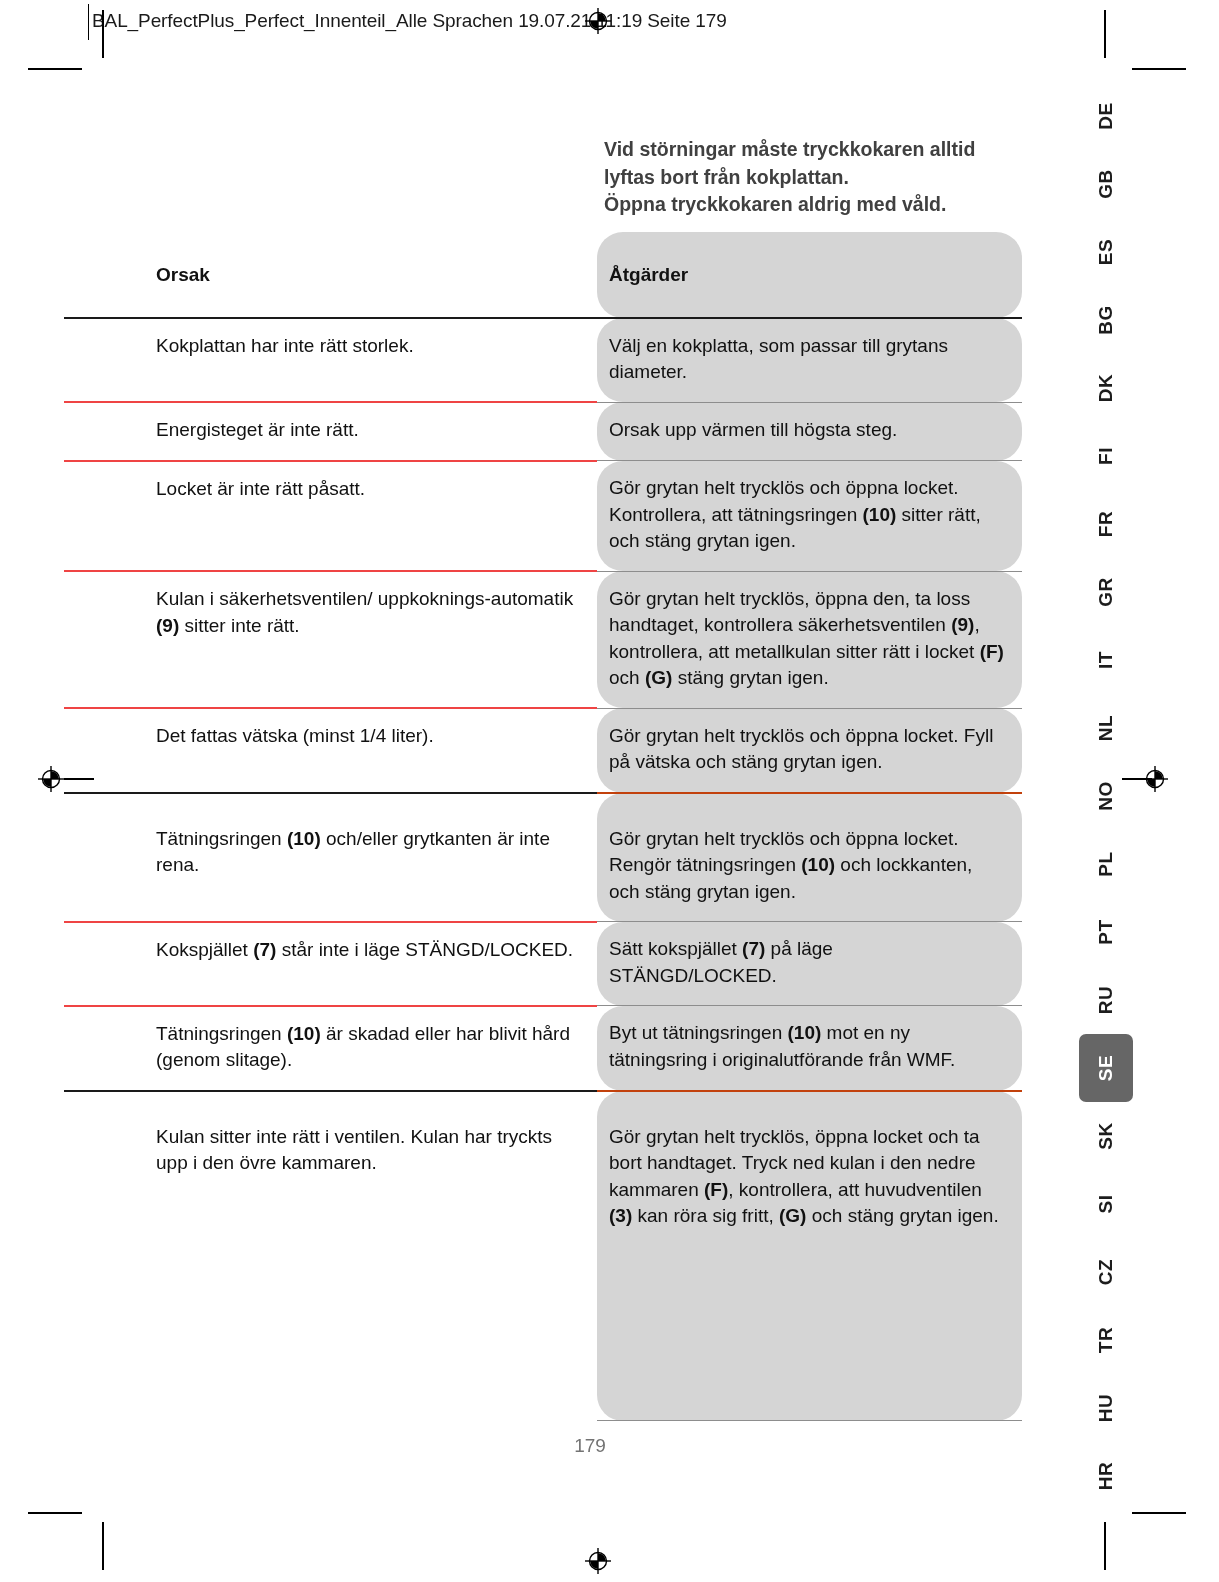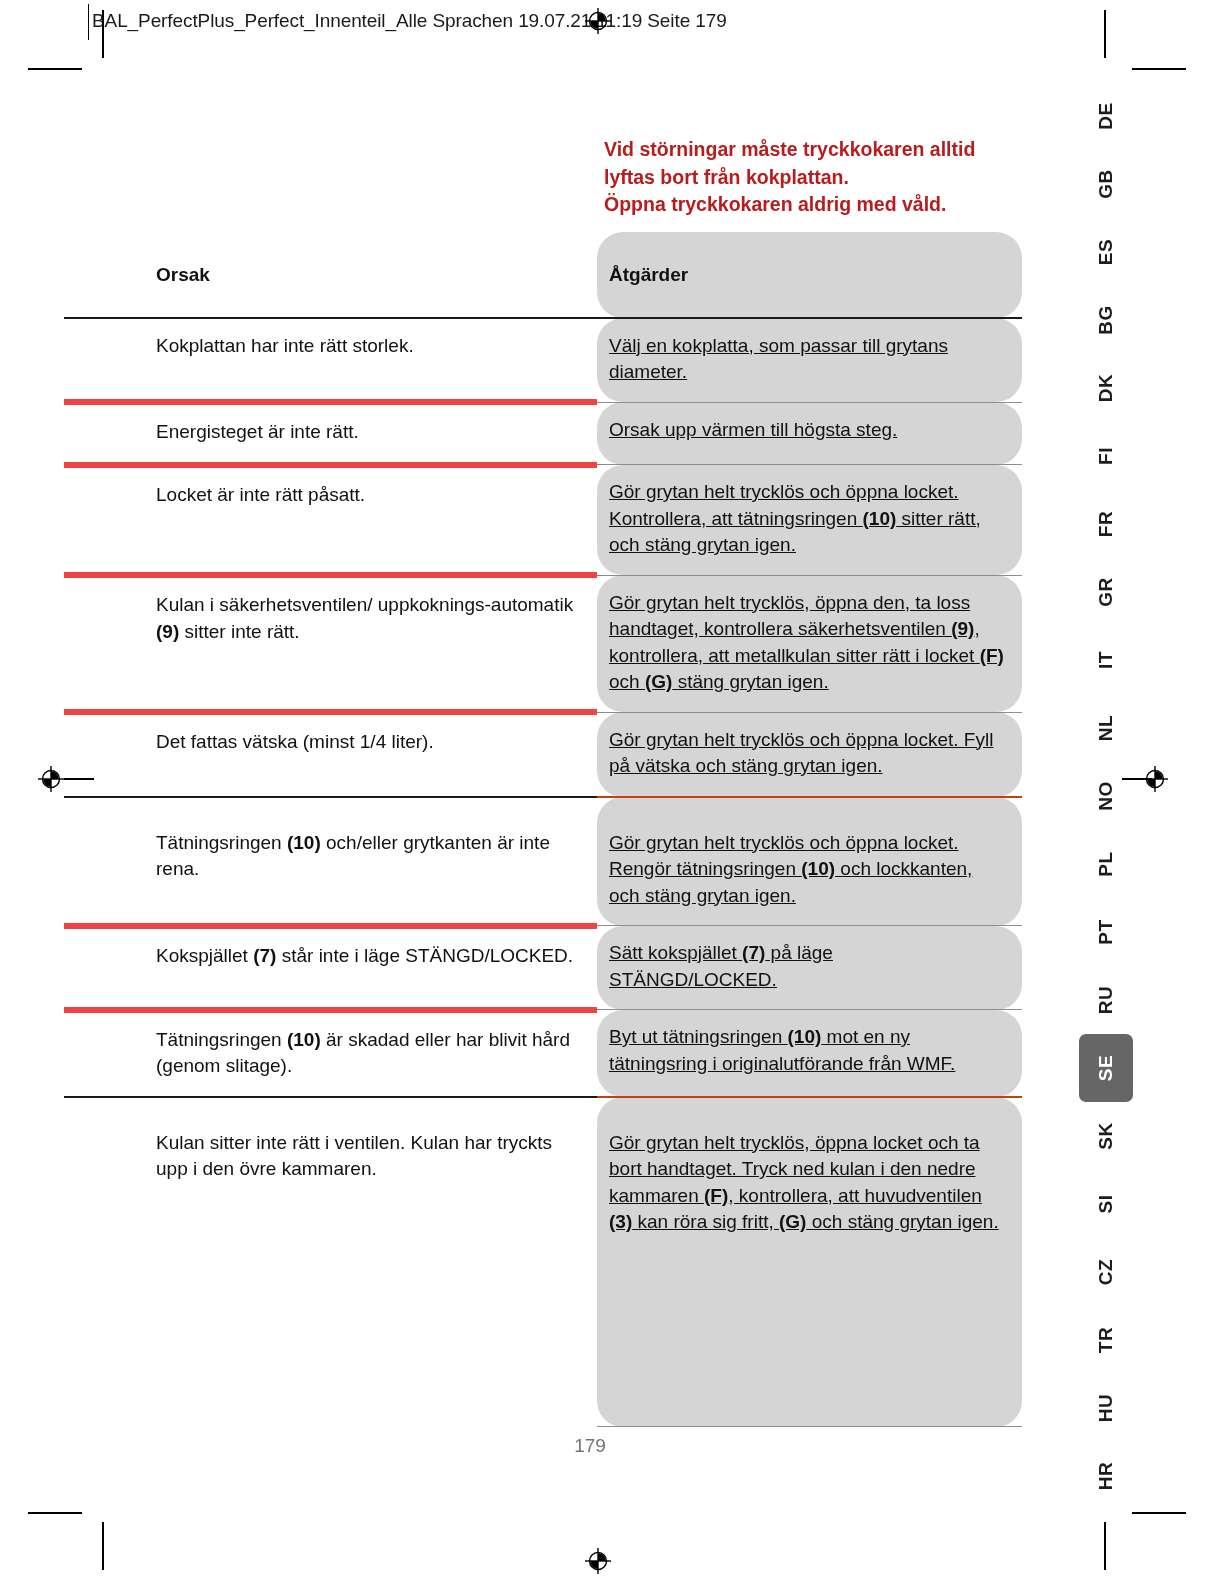--- a/index.html
+++ b/index.html
@@ -49,21 +49,21 @@
   }
 
   .intro-warning {
     position: absolute;
     left: 604px;
     top: 136px;
     width: 420px;
     font-size: 19.5px;
     font-weight: bold;
     line-height: 27.5px;
-    color: #b91c1c;
+    color: #404040;
   }
 
   
   .trouble-table {
     position: absolute;
     left: 64px;
     top: 232px;
     width: 958px;
     border-collapse: collapse;
   }
@@ -88,22 +88,22 @@
   .trouble-table tr.head td {
     padding-top: 30px;
     padding-bottom: 28px;
     font-size: 19px;
     font-weight: bold;
     border-bottom: 2px solid #1a1a1a;
   }
   .trouble-table tr.head td.action { background: #d5d5d5; }
 
   
-  .trouble-table tr.body td { border-bottom: 6px solid #ef4444; }
-  .trouble-table tr.body td.action { border-bottom: 1px solid #8d8d8d; text-decoration: underline; }
+  .trouble-table tr.body td { border-bottom: 2px solid #ef4444; }
+  .trouble-table tr.body td.action { border-bottom: 1px solid #8d8d8d; }
 
   
   .trouble-table tr.sect-end td { border-bottom: 2px solid #1a1a1a; }
   .trouble-table tr.sect-end td.action { border-bottom: 2px solid #c2410c; }
   .trouble-table tr.sect-start td { padding-top: 32px; }
   .trouble-table tr.no-rule td { border-bottom: none; }
 
   b { font-weight: bold; }
 
   

